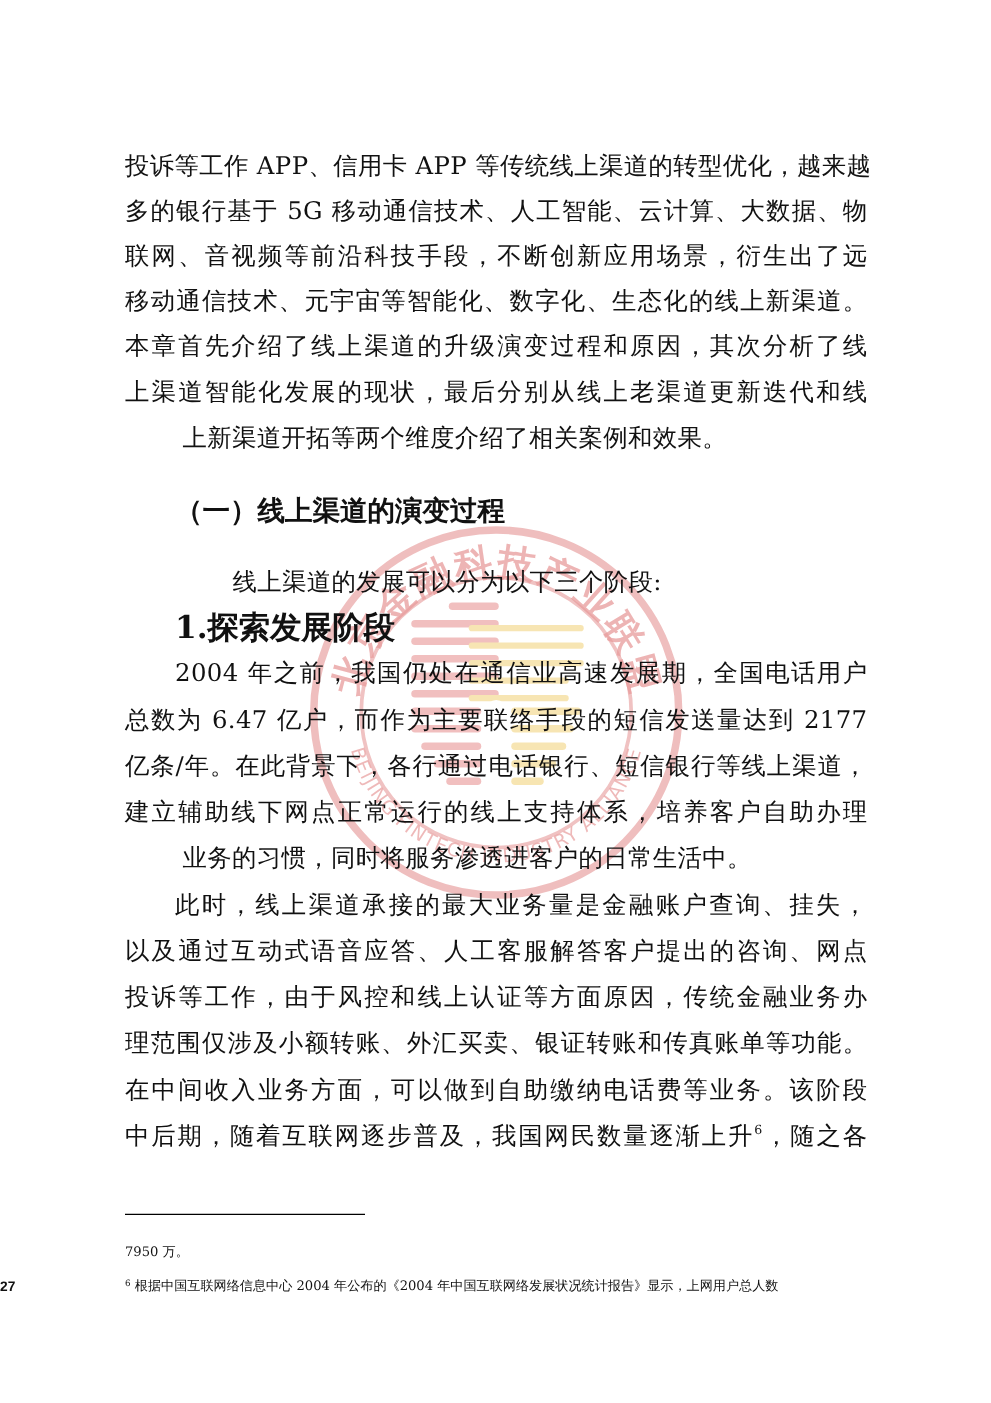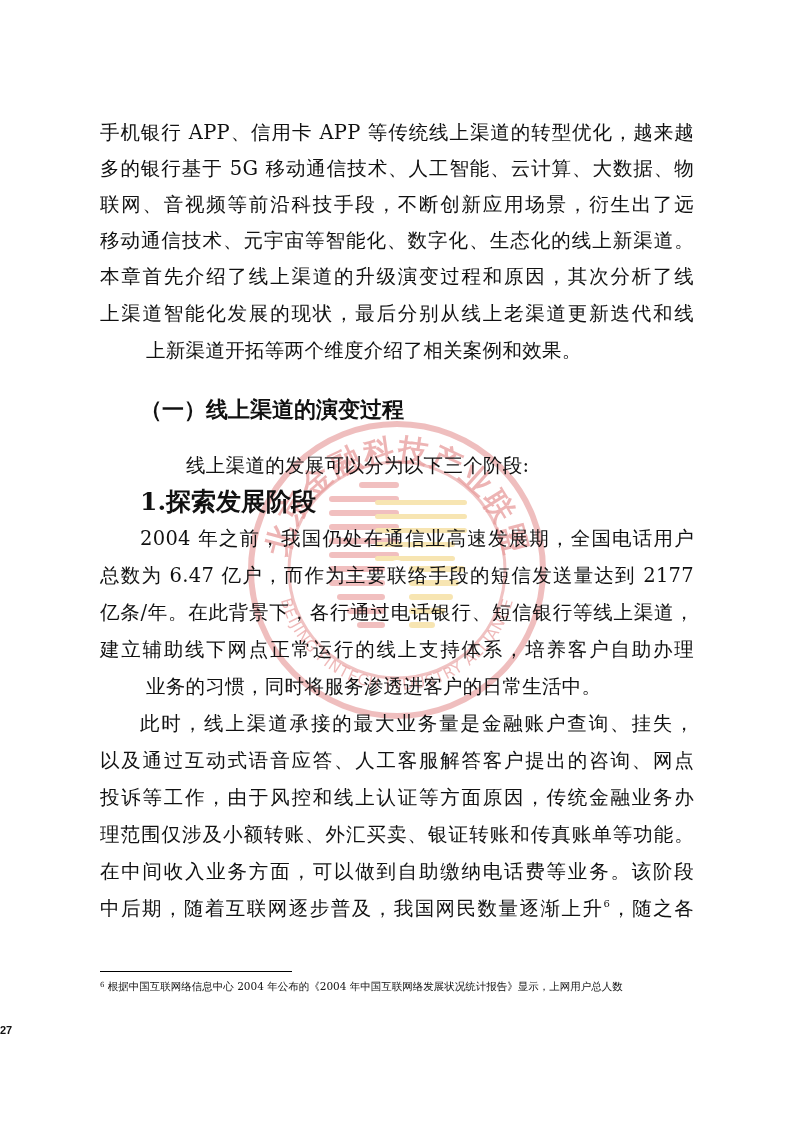--- a/index.html
+++ b/index.html
@@ -61,21 +61,21 @@
       <rect x="100" y="188" width="38" height="6" rx="3" fill="#eeb0b0"></rect>
       <rect x="162" y="188" width="36" height="6" rx="3" fill="#f6dfa0"></rect>
       <rect x="110" y="202" width="28" height="6" rx="3" fill="#eeb0b0"></rect>
       <rect x="162" y="202" width="26" height="6" rx="3" fill="#f6dfa0"></rect>
       <circle cx="150" cy="148" r="8" fill="#ffffff"></circle>
     </g>
   </svg>
 
   <div class="content">
 
-    <div class="line" style="top:121px">手机银行 APP、信用卡 APP 等传统线上渠道的转型优化，越来越</div>
+    <div class="line" style="top:121px">投诉等工作 APP、信用卡 APP 等传统线上渠道的转型优化，越来越</div>
     <div class="line" style="top:157px">多的银行基于 5G 移动通信技术、人工智能、云计算、大数据、物</div>
     <div class="line" style="top:193px">联网、音视频等前沿科技手段，不断创新应用场景，衍生出了远</div>
     <div class="line" style="top:229px">移动通信技术、元宇宙等智能化、数字化、生态化的线上新渠道。</div>
     <div class="line" style="top:265px">本章首先介绍了线上渠道的升级演变过程和原因，其次分析了线</div>
     <div class="line" style="top:302px">上渠道智能化发展的现状，最后分别从线上老渠道更新迭代和线</div>
     <div class="line last" style="top:339px">上新渠道开拓等两个维度介绍了相关案例和效果。</div>
 
     <div class="heading" style="left:40px; top:398px">（一）线上渠道的演变过程</div>
 
     <div class="line last indent" style="top:454px">线上渠道的发展可以分为以下三个阶段:</div>
@@ -89,19 +89,20 @@
 
     <div class="line indent" style="top:712px">此时，线上渠道承接的最大业务量是金融账户查询、挂失，</div>
     <div class="line" style="top:749px">以及通过互动式语音应答、人工客服解答客户提出的咨询、网点</div>
     <div class="line" style="top:786px">投诉等工作，由于风控和线上认证等方面原因，传统金融业务办</div>
     <div class="line" style="top:823px">理范围仅涉及小额转账、外汇买卖、银证转账和传真账单等功能。</div>
     <div class="line" style="top:860px">在中间收入业务方面，可以做到自助缴纳电话费等业务。该阶段</div>
     <div class="line" style="top:897px; text-align-last: justify;"><span>中后期，随着互联网逐步普及，我国网民数量逐渐上升</span><sup class="fnref">6</sup><span>，随之各</span></div>
   </div>
 
   <div class="fn-rule"></div>
-  <div class="footnote" style="top:978px">
+  <div class="footnote" style="top:1020px">
     <sup>6</sup>
     <span>根据中国互联网络信息中心 2004 年公布的《2004 年中国互联网络发展状况统计报告》显示，上网用户总人数</span>
   </div>
+  <div class="footnote" style="top:995px">7950 万。</div>
 
   <div class="page-number">27</div>
 </div>
 
 </body></html>

